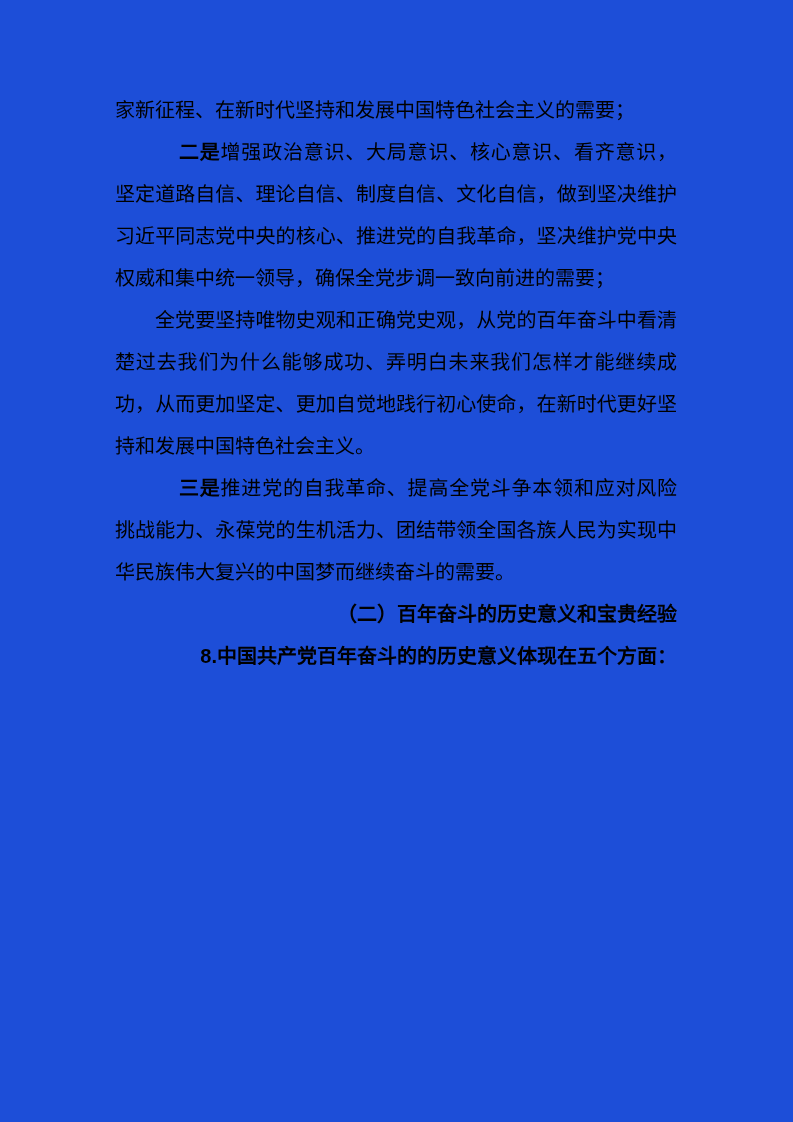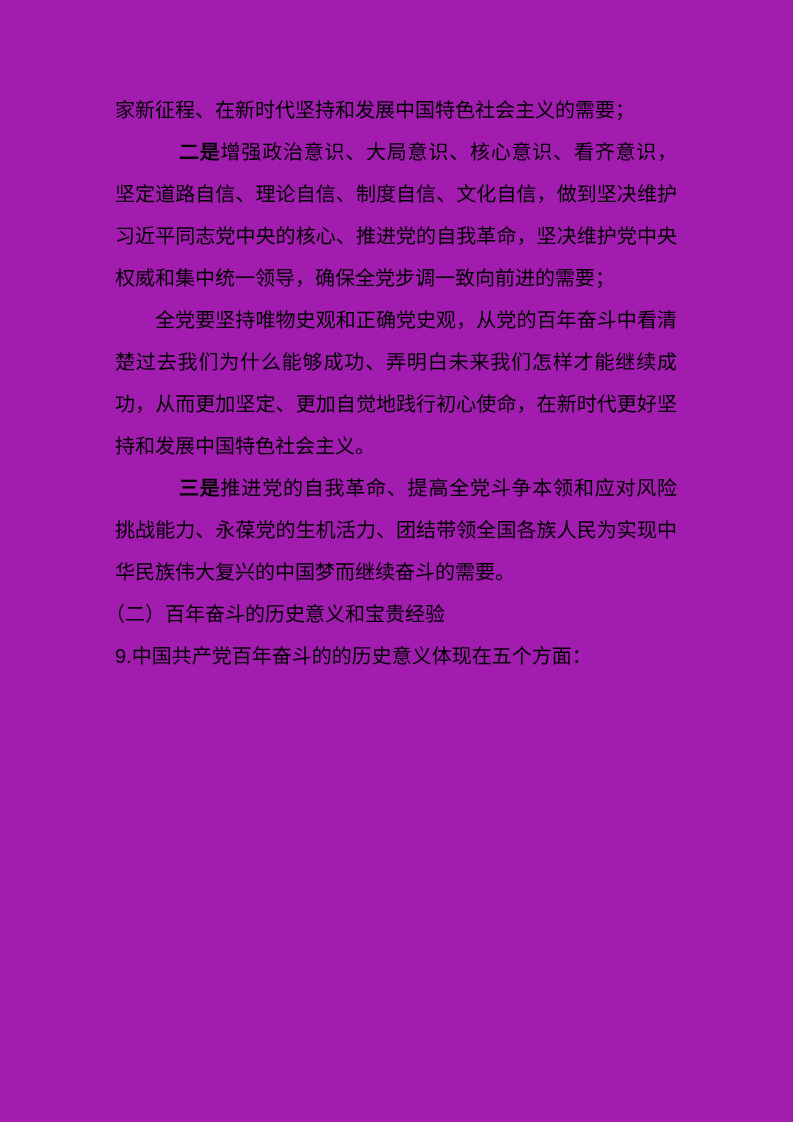--- a/index.html
+++ b/index.html
@@ -5,21 +5,21 @@
 <style>
   html, body {
     margin: 0;
     padding: 0;
     background: #ffffff;
   }
   .page {
     position: relative;
     width: 793px;
     height: 1122px;
-    background: #a21caf;
+    background: #1d4ed8;
     overflow: hidden;
   }
   .doc-body {
     position: absolute;
     left: 115px;
     top: 89px;
     width: 562px;
     color: #000000;
     font-family: "Liberation Serif", "DejaVu Serif", serif;
     font-size: 20px;
@@ -36,39 +36,39 @@
   
   .para-paren {
     text-indent: -0.5em;
   }
   .lead-bold {
     font-weight: 700;
     margin-left: 24px;
   }
   .heading {
     font-family: "Liberation Sans", "DejaVu Sans", sans-serif;
-    font-weight: 400;
-    text-align: left;
+    font-weight: 700;
+    text-align: right;
   }
 </style>
 </head>
 <body>
 
 <div class="page">
   <div class="doc-body">
 
     <p class="body-para"><span>家新征程、在新时代坚持和发展中国特色社会主义的需要；</span></p>
 
     <p class="body-para para-indent"><span class="lead-bold">二是</span><span>增强政治意识、大局意识、核心意识、看齐意识，坚定道路自信、理论自信、制度自信、文化自信，做到坚决维护习近平同志党中央的核心、推进党的自我革命，坚决维护党中央权威和集中统一领导，确保全党步调一致向前进的需要；</span></p>
 
     <p class="body-para para-indent"><span>全党要坚持唯物史观和正确党史观，从党的百年奋斗中看清楚过去我们为什么能够成功、弄明白未来我们怎样才能继续成功，从而更加坚定、更加自觉地践行初心使命，在新时代更好坚持和发展中国特色社会主义。</span></p>
 
     <p class="body-para para-indent"><span class="lead-bold">三是</span><span>推进党的自我革命、提高全党斗争本领和应对风险挑战能力、永葆党的生机活力、团结带领全国各族人民为实现中华民族伟大复兴的中国梦而继续奋斗的需要。</span></p>
 
     <p class="heading para-paren"><span>（二）百年奋斗的历史意义和宝贵经验</span></p>
 
-    <p class="heading"><span>9.中国共产党百年奋斗的的历史意义体现在五个方面：</span></p>
+    <p class="heading"><span>8.中国共产党百年奋斗的的历史意义体现在五个方面：</span></p>
 
 
 
 
   </div>
 </div>
 
 </body></html>

